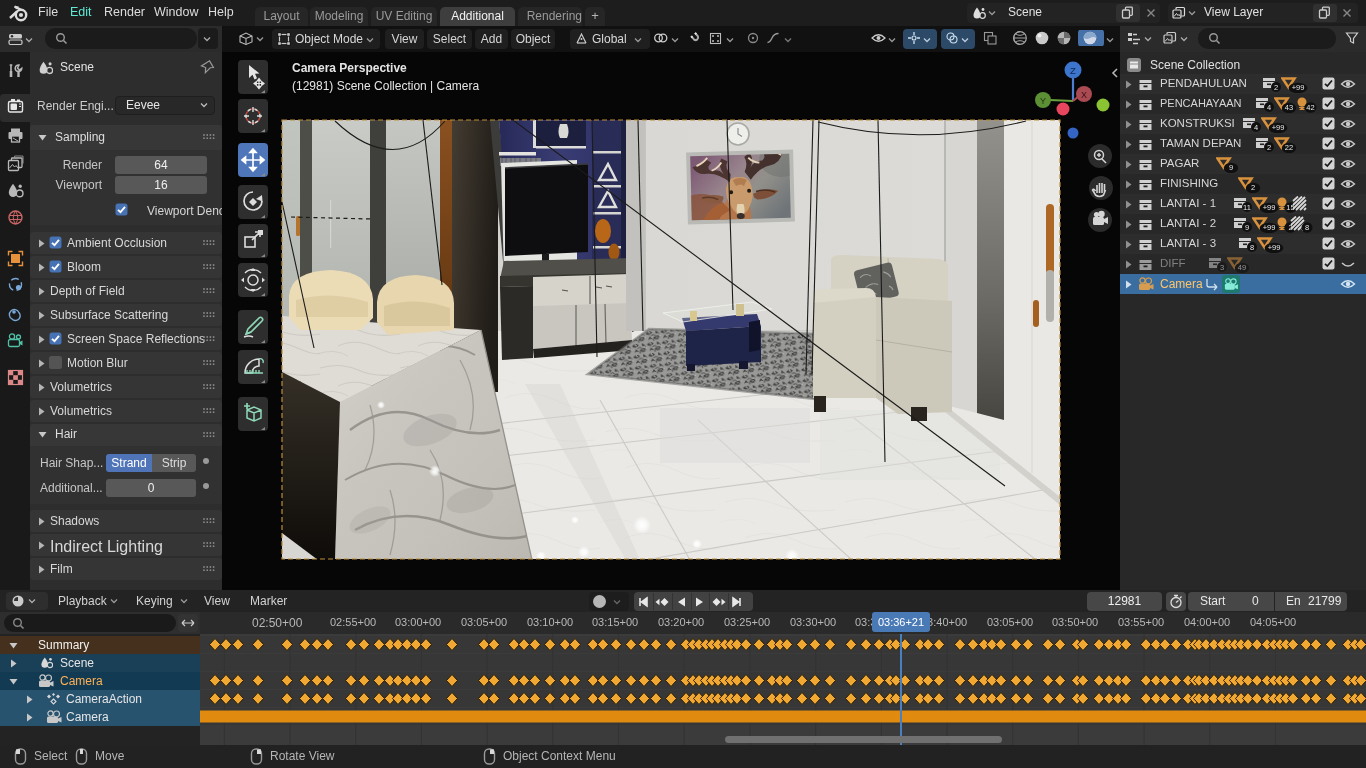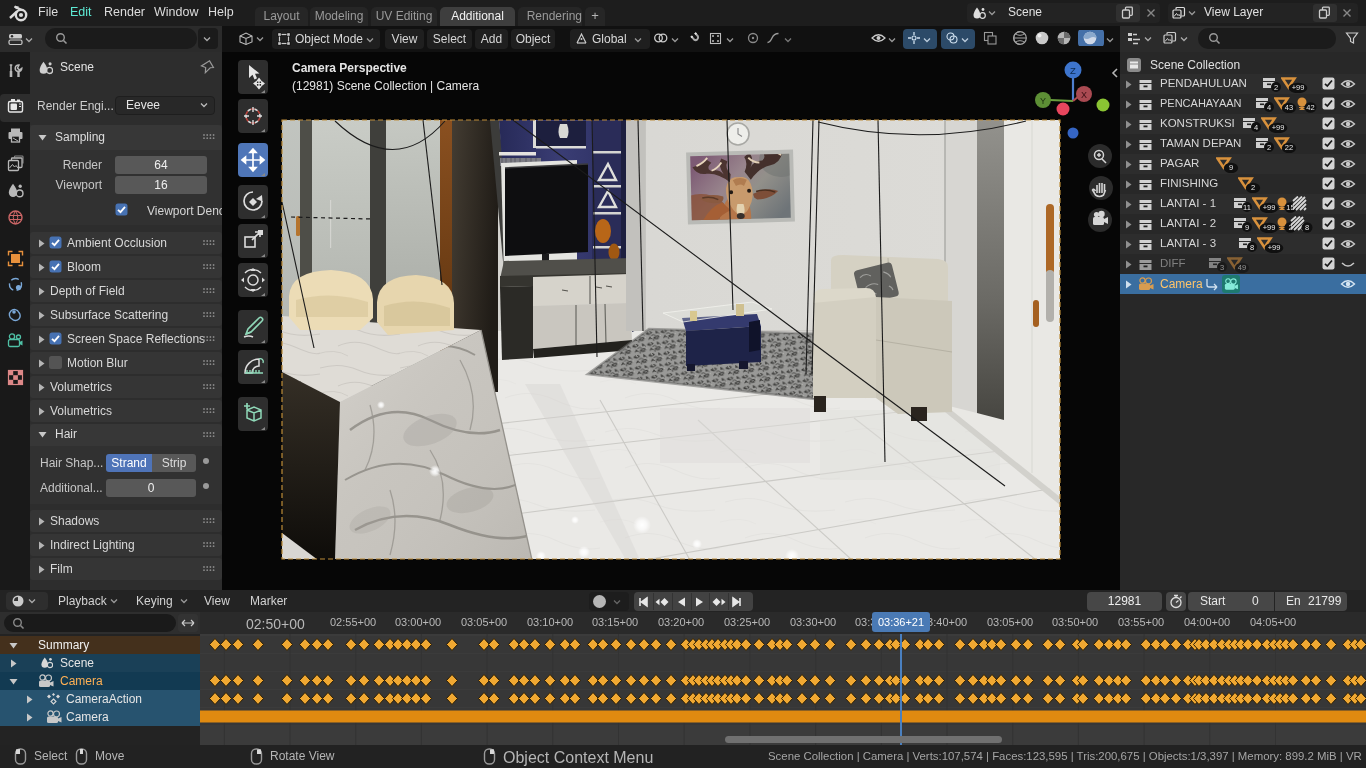--- a/index.html
+++ b/index.html
@@ -351,21 +351,21 @@
     <circle cx="2.0" cy="2.0" r="0.9" fill="#888"></circle>
     <circle cx="2.0" cy="5.2" r="0.9" fill="#888"></circle>
     <circle cx="5.2" cy="2.0" r="0.9" fill="#888"></circle>
     <circle cx="5.2" cy="5.2" r="0.9" fill="#888"></circle>
     <circle cx="8.4" cy="2.0" r="0.9" fill="#888"></circle>
     <circle cx="8.4" cy="5.2" r="0.9" fill="#888"></circle>
     <circle cx="11.600000000000001" cy="2.0" r="0.9" fill="#888"></circle>
     <circle cx="11.600000000000001" cy="5.2" r="0.9" fill="#888"></circle>
   </svg><div class="a" style="left:30px;top:534px;width:192px;height:22px;background:#353535;border-radius:3px"></div><svg class="a" style="left:37px;top:541px" width="9" height="9" viewBox="0 0 9 9">
     <path d="M2,0.5 V8.5 L7.5,4.5Z" fill="#b5b5b5"></path>
-  </svg><div class="a txt" style="left:50px;top:538px;font-size:12px;color:#d8d8d8">Indirect Lighting</div><svg class="a" style="left:202px;top:541px" width="14" height="8" viewBox="0 0 14 8">
+  </svg><div class="a txt" style="left:50px;top:538px;font-size:16px;color:#d8d8d8">Indirect Lighting</div><svg class="a" style="left:202px;top:541px" width="14" height="8" viewBox="0 0 14 8">
     <circle cx="2.0" cy="2.0" r="0.9" fill="#888"></circle>
     <circle cx="2.0" cy="5.2" r="0.9" fill="#888"></circle>
     <circle cx="5.2" cy="2.0" r="0.9" fill="#888"></circle>
     <circle cx="5.2" cy="5.2" r="0.9" fill="#888"></circle>
     <circle cx="8.4" cy="2.0" r="0.9" fill="#888"></circle>
     <circle cx="8.4" cy="5.2" r="0.9" fill="#888"></circle>
     <circle cx="11.600000000000001" cy="2.0" r="0.9" fill="#888"></circle>
     <circle cx="11.600000000000001" cy="5.2" r="0.9" fill="#888"></circle>
   </svg><div class="a" style="left:30px;top:558px;width:192px;height:22px;background:#353535;border-radius:3px"></div><svg class="a" style="left:37px;top:565px" width="9" height="9" viewBox="0 0 9 9">
     <path d="M2,0.5 V8.5 L7.5,4.5Z" fill="#b5b5b5"></path>
@@ -1023,21 +1023,21 @@
 <circle cx="7" cy="8.5" r="5" fill="none" stroke="#ddd" stroke-width="1.3"></circle>
 <path d="M5,1.5 h4 M7,1.5 v2 M11,4 l1.5,-1.5 M7,8.5 l2.5,-2" stroke="#ddd" stroke-width="1.3"></path>
 </svg>
     <div class="a" style="left:1188px;top:2px;width:86px;height:19px;background:#474747;border-radius:4px 0 0 4px"></div>
     <div class="a txt" style="left:1200px;top:4px;font-size:12px;color:#e8e8e8">Start</div>
     <div class="a txt" style="left:1252px;top:4px;font-size:12px;color:#e8e8e8">0</div>
     <div class="a" style="left:1275px;top:2px;width:72px;height:19px;background:#474747;border-radius:0 4px 4px 0"></div>
     <div class="a txt" style="left:1286px;top:4px;font-size:12px;color:#e8e8e8">En</div>
     <div class="a txt" style="left:1308px;top:4px;font-size:12px;color:#e8e8e8">21799</div>
     <div class="a" style="left:0;top:22px;width:1366px;height:22px;background:#2a2a2a"></div>
-    <div class="a txt" style="left:246px;top:26px;font-size:14px;color:#b8b8b8">02:50+00</div>
+    <div class="a txt" style="left:252px;top:26px;font-size:12px;color:#b8b8b8">02:50+00</div>
     <div class="a txt" style="left:330px;top:26px;font-size:11px;color:#b8b8b8">02:55+00</div>
     <div class="a txt" style="left:395px;top:26px;font-size:11px;color:#b8b8b8">03:00+00</div>
     <div class="a txt" style="left:461px;top:26px;font-size:11px;color:#b8b8b8">03:05+00</div>
     <div class="a txt" style="left:527px;top:26px;font-size:11px;color:#b8b8b8">03:10+00</div>
     <div class="a txt" style="left:592px;top:26px;font-size:11px;color:#b8b8b8">03:15+00</div>
     <div class="a txt" style="left:658px;top:26px;font-size:11px;color:#b8b8b8">03:20+00</div>
     <div class="a txt" style="left:724px;top:26px;font-size:11px;color:#b8b8b8">03:25+00</div>
     <div class="a txt" style="left:790px;top:26px;font-size:11px;color:#b8b8b8">03:30+00</div>
     <div class="a txt" style="left:855px;top:26px;font-size:11px;color:#b8b8b8">03:35+00</div>
     <div class="a txt" style="left:921px;top:26px;font-size:11px;color:#b8b8b8">03:40+00</div>
@@ -1444,13 +1444,12 @@
     <div class="a txt" style="left:95px;top:4px;font-size:12px;color:#b5b5b5">Move</div>
     <svg class="a" style="left:250px;top:3px" width="13" height="17" viewBox="0 0 13 17">
 <rect x="1.5" y="1" width="10" height="15" rx="4.5" fill="none" stroke="#9a9a9a" stroke-width="1.4"></rect>
 <path d="M7,1.5 Q11,1 11,1.5 L11,6 L7,6Z" fill="#d8d8d8"></path>
 </svg>
     <div class="a txt" style="left:270px;top:4px;font-size:12px;color:#b5b5b5">Rotate View</div>
     <svg class="a" style="left:483px;top:3px" width="13" height="17" viewBox="0 0 13 17">
 <rect x="1.5" y="1" width="10" height="15" rx="4.5" fill="none" stroke="#9a9a9a" stroke-width="1.4"></rect>
 <path d="M7,1.5 Q11,1 11,1.5 L11,6 L7,6Z" fill="#d8d8d8"></path>
 </svg>
-    <div class="a txt" style="left:503px;top:4px;font-size:16px;color:#b5b5b5">Object Context Menu</div>
-    <div class="a txt" style="left:768px;top:5px;font-size:11.4px;color:#a5a5a5">Scene Collection | Camera | Verts:107,574 | Faces:123,595 | Tris:200,675 | Objects:1/3,397 | Memory: 899.2 MiB | VR</div>
+    <div class="a txt" style="left:503px;top:4px;font-size:12px;color:#b5b5b5">Object Context Menu</div>
   </div></body></html>

